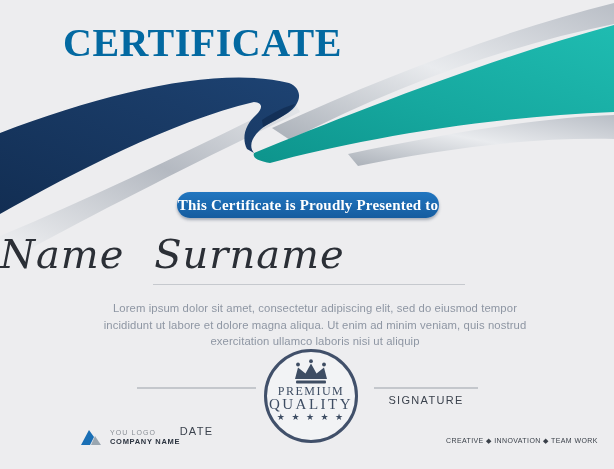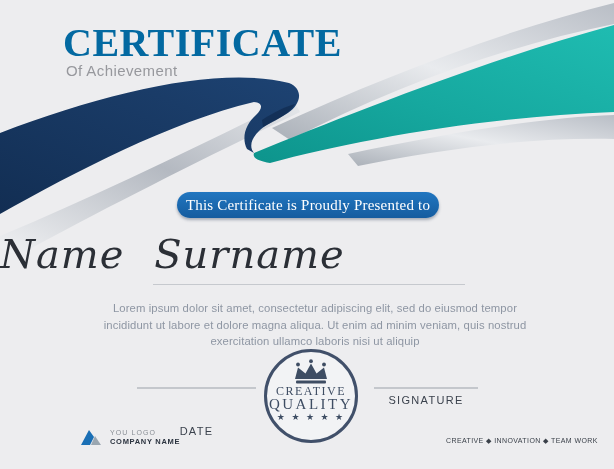--- a/index.html
+++ b/index.html
@@ -9,21 +9,21 @@
   .ribbon-svg { position:absolute; top:0; left:0; display:block; }
 
   .title { position:absolute; left:63px; top:23px; font-family:"Liberation Serif",serif;
            font-weight:700; font-size:40px; line-height:40px; color:#0369a1; letter-spacing:0.5px; }
   .subtitle { position:absolute; left:66px; top:62px; font-size:15px; color:#97989d; letter-spacing:0.4px; }
 
   .banner { position:absolute; left:177px; top:192px; width:262px; height:26px; border-radius:13px;
             background:linear-gradient(180deg,#2176c0,#155c9f);
             box-shadow:0 2px 3px rgba(25,45,75,0.35);
             display:flex; align-items:center; justify-content:center; }
-  .banner span { font-family:"Liberation Serif",serif; font-size:15px; color:#ffffff; letter-spacing:0.2px; }
+  .banner span { font-family:"Liberation Serif",serif; font-size:15px; color:#ffffff; letter-spacing:0.2px;font-weight:bold; }
 
   .name { position:absolute; left:0; top:229px; width:100%; 
           font-family:"DejaVu Serif",serif; font-style:italic; font-size:40px; line-height:50px;
           color:#2b2f36; letter-spacing:1px; word-spacing:16px; }
   .name-underline { position:absolute; left:153px; top:284px; width:312px; height:1px; background:#c6c9ce; }
 
   .paragraph { position:absolute; left:84px; top:292px; width:446px; margin:8px; text-align:center;
                font-size:11.3px; line-height:16.5px; color:#8e96a3; letter-spacing:0.1px; }
 
   .sig-line { position:absolute; height:2px; background:#c4c7cc; top:387px; }
@@ -78,21 +78,20 @@
     </defs>
     <path fill="url(#gSilverL)" d="M 0 236 C 100 194, 205 143, 293 99 L 300 112 C 212 154, 105 208, 28 250 C 16 256, 5 252, 0 247 Z"></path>
     <path fill="url(#gSilverR)" d="M 272 128 C 385 76, 505 30, 614 3 L 614 24 C 505 46, 395 86, 290 140 Z"></path>
     <path fill="url(#gSilverR)" d="M 348 154 C 458 131, 548 117, 614 115 L 614 139 C 526 137, 436 150, 358 166 Z"></path>
     <path fill="url(#gTeal)" d="M 254 153 C 345 116, 485 60, 614 25 L 614 112 C 480 117, 352 141, 270 163 C 259 161, 252 158, 254 153 Z"></path>
     <path fill="url(#gNavy)" d="M 0 133 C 112 90, 222 66, 289 83 C 299 87, 302 96, 296 105 C 288 117, 269 121, 259 131 C 251 139, 249 147, 254 153 L 247 149 C 241 137, 246 124, 256 115 C 263 108, 263 103, 254 102 C 170 122, 75 172, 0 214 Z"></path>
     <path fill="#0c2547" opacity="0.55" d="M 262 120 C 274 112, 287 106, 295 104 C 290 113, 277 120, 263 127 Z"></path>
   </svg>
 
   <div class="title">CERTIFICATE</div>
-  <div class="subtitle">Of Achievement</div>
 
   <div class="banner">
     <span>This Certificate is Proudly Presented to</span>
   </div>
 
   <div class="name">Name Surname</div>
   <div class="name-underline"></div>
 
   <p class="paragraph">Lorem ipsum dolor sit amet, consectetur adipiscing elit, sed do eiusmod tempor incididunt ut labore et dolore magna aliqua. Ut enim ad minim veniam, quis nostrud exercitation ullamco laboris nisi ut aliquip</p>
 
@@ -105,21 +104,21 @@
   <div class="badge">
     <svg class="crown" width="40" height="26" viewBox="0 0 40 26" aria-hidden="true">
       <g fill="#3e4d63">
         <circle cx="7" cy="5.5" r="1.9"></circle>
         <circle cx="20" cy="2.2" r="1.9"></circle>
         <circle cx="33" cy="5.5" r="1.9"></circle>
         <path d="M4 20 L7 8.5 L14.5 14.5 L20 4.5 L25.5 14.5 L33 8.5 L36 20 Z"></path>
         <rect x="5" y="21.5" width="30" height="3" rx="1"></rect>
       </g>
     </svg>
-    <div class="premium">CREATIVE</div>
+    <div class="premium">PREMIUM</div>
     <div class="quality">QUALITY</div>
     <div class="stars">★ ★ ★ ★ ★</div>
   </div>
 
   <div class="logo">
     <svg class="logo-mark" width="24" height="17" viewBox="0 0 24 17" aria-hidden="true">
       <path fill="#1a6fb5" d="M1 16 L9 1 L14 8 L10 16 Z"></path>
       <path fill="#9aa6b0" d="M11 16 L15 7 L21 16 Z"></path>
     </svg>
     <div class="logo-text">

